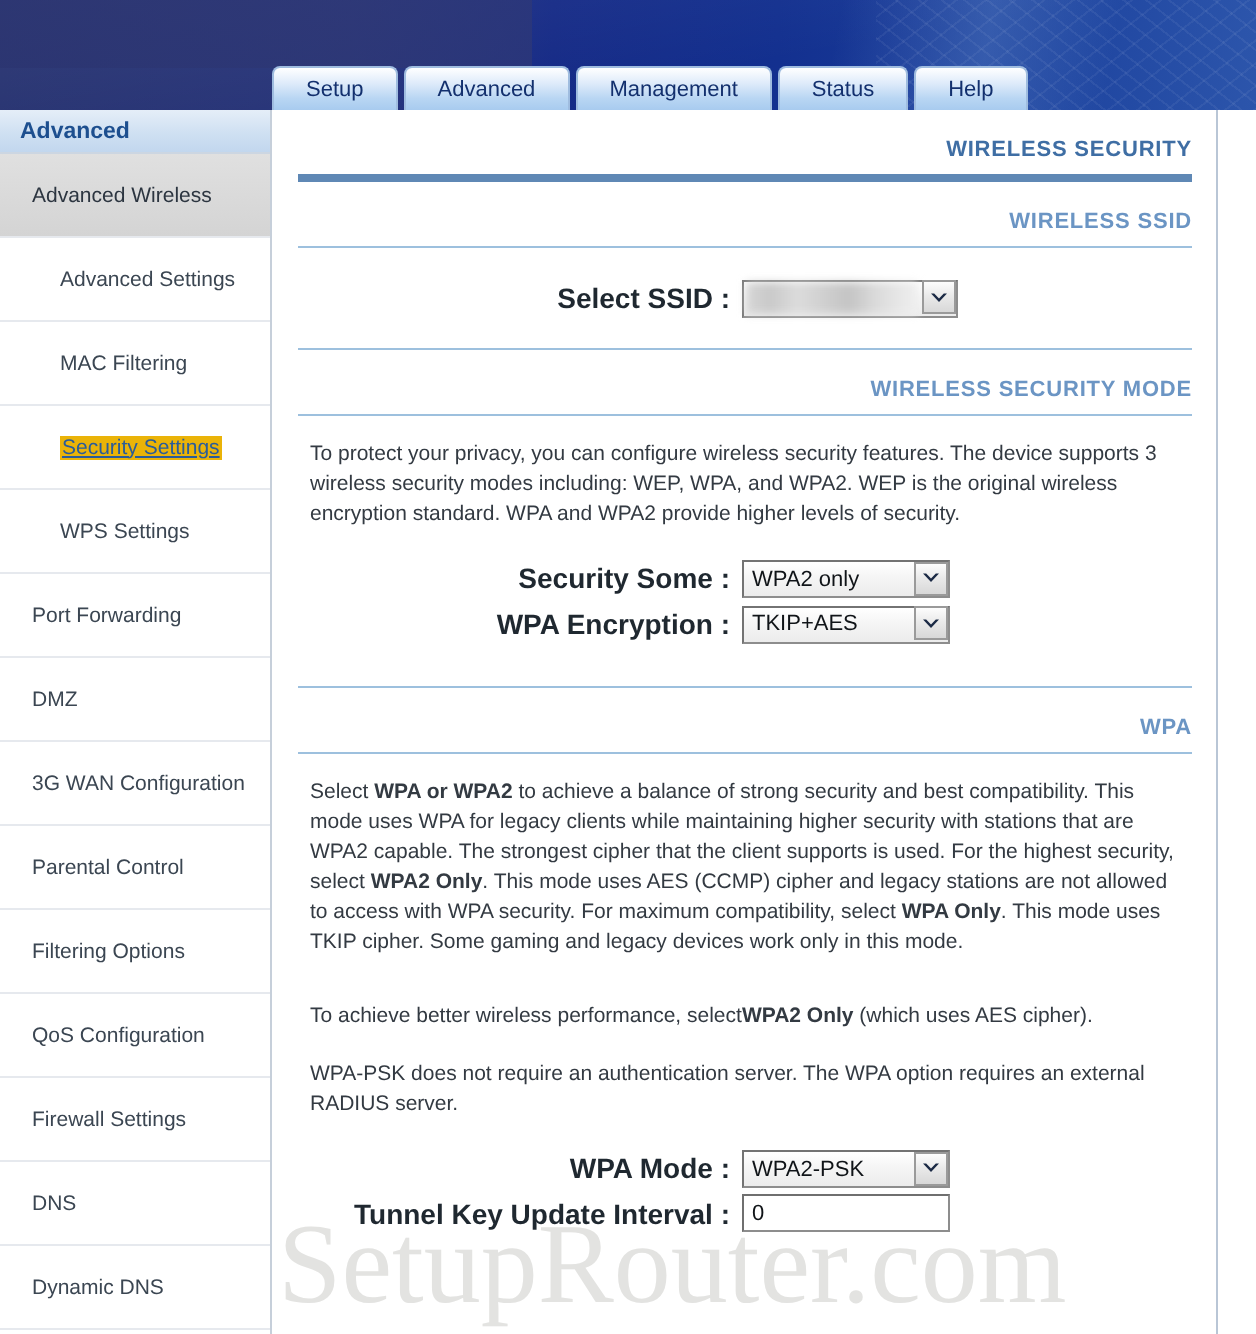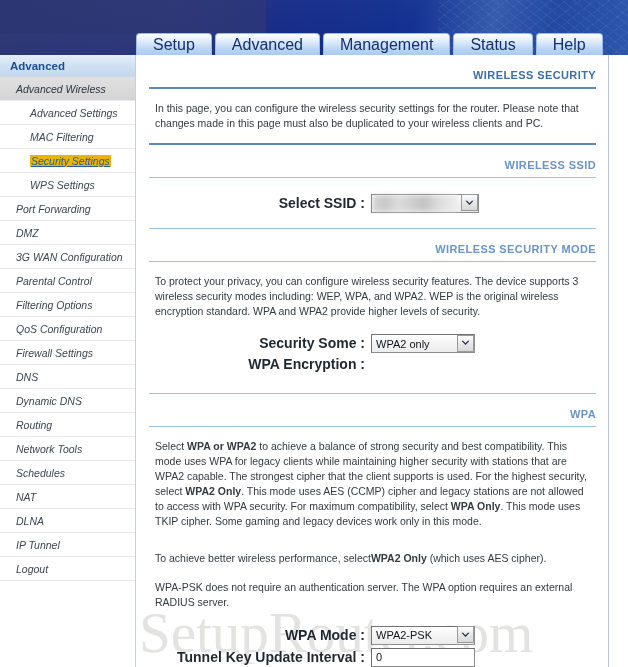--- a/index.html
+++ b/index.html
@@ -46,21 +46,21 @@
     position: absolute; left: 136px; top: 33px;
     height: 22px;
     display: flex; align-items: flex-end;
   }
   .tab {
     position: relative;
     height: 22px;
     margin-right: 3px;
     padding: 0 16px;
     display: flex; align-items: center; justify-content: center;
-    font-size: 16px;
+    font-size: 11px;
     color: #13306e;
     border: 1px solid #9fbcdf;
     border-bottom: none;
     border-radius: 4px 4px 0 0;
     background: linear-gradient(to bottom, #ffffff 0%, #ddeafa 38%, #b9d6f3 72%, #a8cbef 100%);
     white-space: nowrap;
     cursor: pointer;
   }
   .tab.last { margin-right: 0; }
 
@@ -82,29 +82,28 @@
   .side-head {
     height: 22px;
     display: flex; align-items: center;
     padding-left: 10px;
     font-size: 11.5px; font-weight: bold;
     color: #1d4f8f;
     background: linear-gradient(to bottom, #e5eef8 0%, #cfe0f2 55%, #c2d7ee 100%);
     border-bottom: 1px solid #ccd6e2;
   }
   .side-item {
-    height: 24px;
+    height: 42px;
     display: flex; align-items: center;
     padding-left: 16px;
     font-size: 10.5px;
     color: #3b4652;
     border-bottom: 1px solid #e6e9ee;
     background: #ffffff;
     cursor: pointer;
-    font-style: italic;
   }
   .side-item.sub { padding-left: 30px; }
   .side-item.active {
     background: linear-gradient(to bottom, #e0e0e0 0%, #d4d4d4 100%);
     color: #2c3540;
     font-weight: normal;
   }
   .side-item.selected {
     padding-left: 30px;
   }
@@ -330,21 +329,20 @@
     </div>
 
     <div class="content">
 
       <div class="watermark">SetupRouter.com</div>
 
       <div class="c-inner">
 
         <div class="sec-title main">WIRELESS SECURITY</div>
         <div class="rule-dark"></div>
-        <div class="para">In this page, you can configure the wireless security settings for the router. Please note that changes made in this page must also be duplicated to your wireless clients and PC.</div>
         <div class="rule-dark"></div>
 
         <div class="sec-title">WIRELESS SSID</div>
         <div class="rule-light"></div>
         <div class="spacer-12"></div>
         <div class="row">
           <div class="row-label">Select SSID :</div>
           <div class="ctl">
             <div class="sel-wrap" style="width:108px;">
               <select class="ui" id="ssid-select" style="width:108px;"><option value=""></option></select>
@@ -373,20 +371,30 @@
                 <svg width="9" height="6" viewBox="0 0 9 6">
                     <path d="M0.5 0.8 L4.5 5 L8.5 0.8 L6.9 0.8 L4.5 3.3 L2.1 0.8 Z" fill="#1b2a45"></path>
                   </svg>
               </div>
             </div>
           </div>
         </div>
 
         <div class="row">
           <div class="row-label">WPA Encryption :</div>
+          <div class="ctl">
+            <div class="sel-wrap">
+              <select class="ui" id="wpaenc-select" style="width:104px;"><option value="TKIP+AES">TKIP+AES</option></select>
+              <div class="sel-arrow">
+                <svg width="9" height="6" viewBox="0 0 9 6">
+                    <path d="M0.5 0.8 L4.5 5 L8.5 0.8 L6.9 0.8 L4.5 3.3 L2.1 0.8 Z" fill="#1b2a45"></path>
+                  </svg>
+              </div>
+            </div>
+          </div>
         </div>
 
         <div class="spacer-18"></div>
         <div class="rule-light"></div>
 
         <div class="sec-title">WPA</div>
         <div class="rule-light"></div>
 
         <div class="para" id="wpa-p1"><span>Select </span><b>WPA or WPA2</b><span> to achieve a balance of strong security and best compatibility. This mode uses WPA for legacy clients while maintaining higher security with stations that are WPA2 capable. The strongest cipher that the client supports is used. For the highest security, select </span><b>WPA2 Only</b><span>. This mode uses AES (CCMP) cipher and legacy stations are not allowed to access with WPA security. For maximum compatibility, select </span><b>WPA Only</b><span>. This mode uses TKIP cipher. Some gaming and legacy devices work only in this mode.</span></div>
         <div class="para tight" id="wpa-p2"><span>To achieve better wireless performance, select</span><b>WPA2 Only</b><span> (which uses AES cipher).</span></div>

